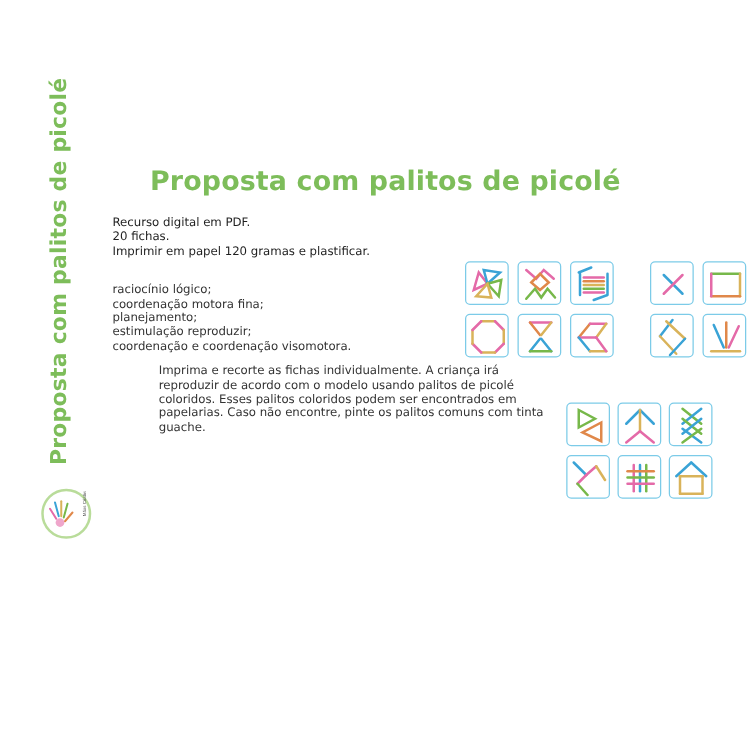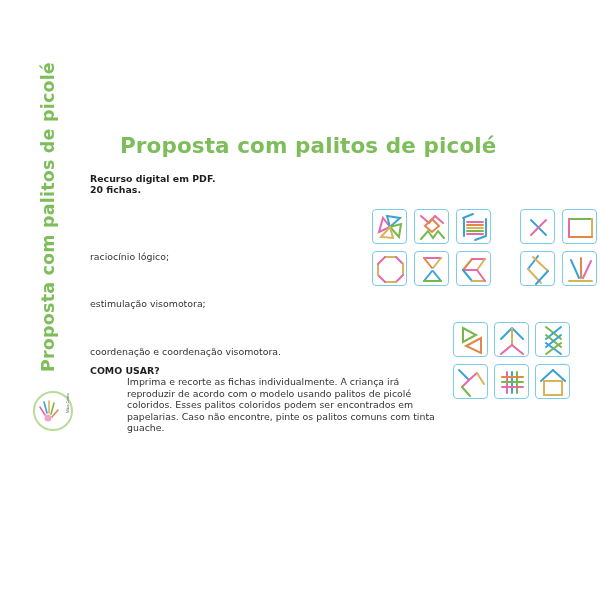--- a/index.html
+++ b/index.html
@@ -9,24 +9,24 @@
     white-space:nowrap; color:#7dbd5a; font-weight:bold; font-size:17.5px; letter-spacing:0.2px;
     font-family:"DejaVu Sans", sans-serif;
   }
   .logo { position:absolute; left:33px; top:391px; width:40px; height:40px; border-radius:50%; border:2px solid #b9dc9a; box-sizing:border-box; background:#fff; }
   .logo svg { position:absolute; left:0; top:0; }
   .main-title {
     position:absolute; left:120px; top:133px; color:#7dbd5a; font-weight:bold; font-size:21.5px;
     font-family:"DejaVu Sans", sans-serif; white-space:nowrap; letter-spacing:0.1px;
   }
   .info { position:absolute; left:90px; top:173px; font-size:9.4px; line-height:11.4px; font-family:"DejaVu Sans", sans-serif; color:#1e1e1e; }
-  .info .b { font-weight:bold; }
+  .info .b { font-weight:normal; }
   .info .gap { height:11px; }
   .info .gap-sm { height:8px; }
-  .obj-list div { font-weight:normal; color:#333;margin-top:36px; }
+  .obj-list div { font-weight:normal; color:#333; }
   .usage { width:310px; color:#333;margin-left:37px; }
   .card {
     position:absolute; width:35px; height:35px; box-sizing:border-box; border:1.6px solid #7ccbe8; border-radius:4px; background:#fff;
   }
   .card svg { position:absolute; left:0; top:0; }
 </style>
 </head>
 <body>
 
 <div class="side-title">Proposta com palitos de picolé</div>
@@ -43,29 +43,31 @@
     </g>
     <text x="26" y="28" font-size="3.5" fill="#555" transform="rotate(-90 26 20)" font-family="Liberation Sans, sans-serif">Mãos Criativas Brasil</text>
   </svg>
 </div>
 
 <div class="main-title">Proposta com palitos de picolé</div>
 
 <div class="info">
   <div class="b">Recurso digital em PDF.</div>
   <div class="b">20 fichas.</div>
+  <div class="b">Imprimir em papel 120 gramas e plastificar.</div>
   <div class="gap-sm"></div>
   <div class="gap"></div>
   <div class="obj-list">
     <div>raciocínio lógico;</div>
-    <div>estimulação visomotora;</div>
+    <div>coordenação motora fina;</div>
+    <div>planejamento;</div>
+    <div>estimulação reproduzir;</div>
     <div>coordenação e coordenação visomotora.</div>
   </div>
   <div class="gap-sm"></div>
-  <div class="b">COMO USAR?</div>
   <div class="usage">Imprima e recorte as fichas individualmente. A criança irá reproduzir de acordo com o modelo usando palitos de picolé coloridos. Esses palitos coloridos podem ser encontrados em papelarias. Caso não encontre, pinte os palitos comuns com tinta guache.</div>
 </div>
 
 <div class="card" style="left:372px;top:209px">
   <svg width="35" height="35" viewBox="0 0 35 35" stroke-width="2" stroke-linecap="round" fill="none">
     <path d="M17 17 L10 8 L6 22 Z" stroke="#e46aa8"></path>
     <path d="M17 17 L14 6 L27 8 Z" stroke="#3aa3d6"></path>
     <path d="M17 17 L28 14 L26 27 Z" stroke="#77b84a"></path>
     <path d="M17 17 L20 28 L8 27 Z" stroke="#d9b35a"></path>
   </svg>

